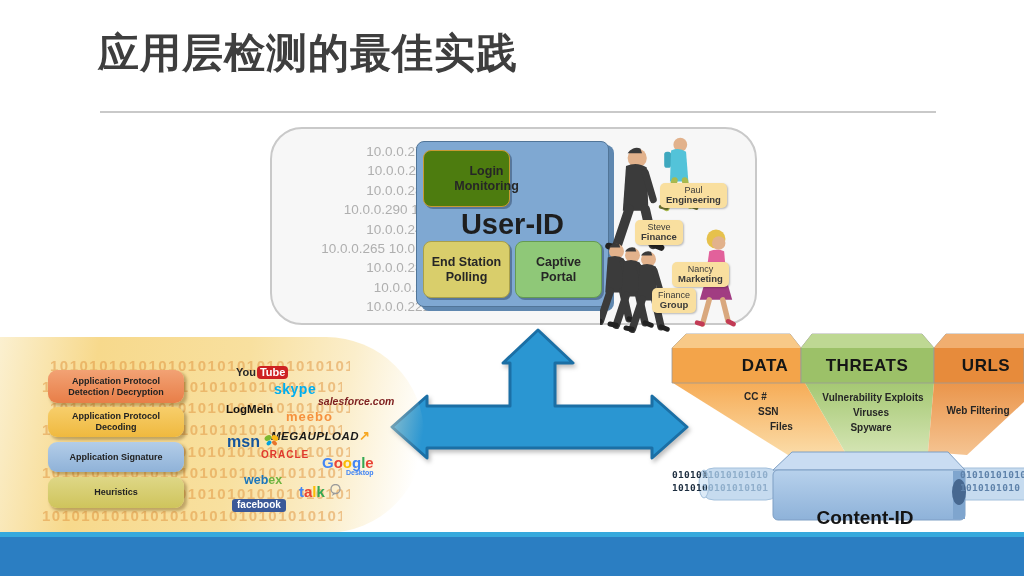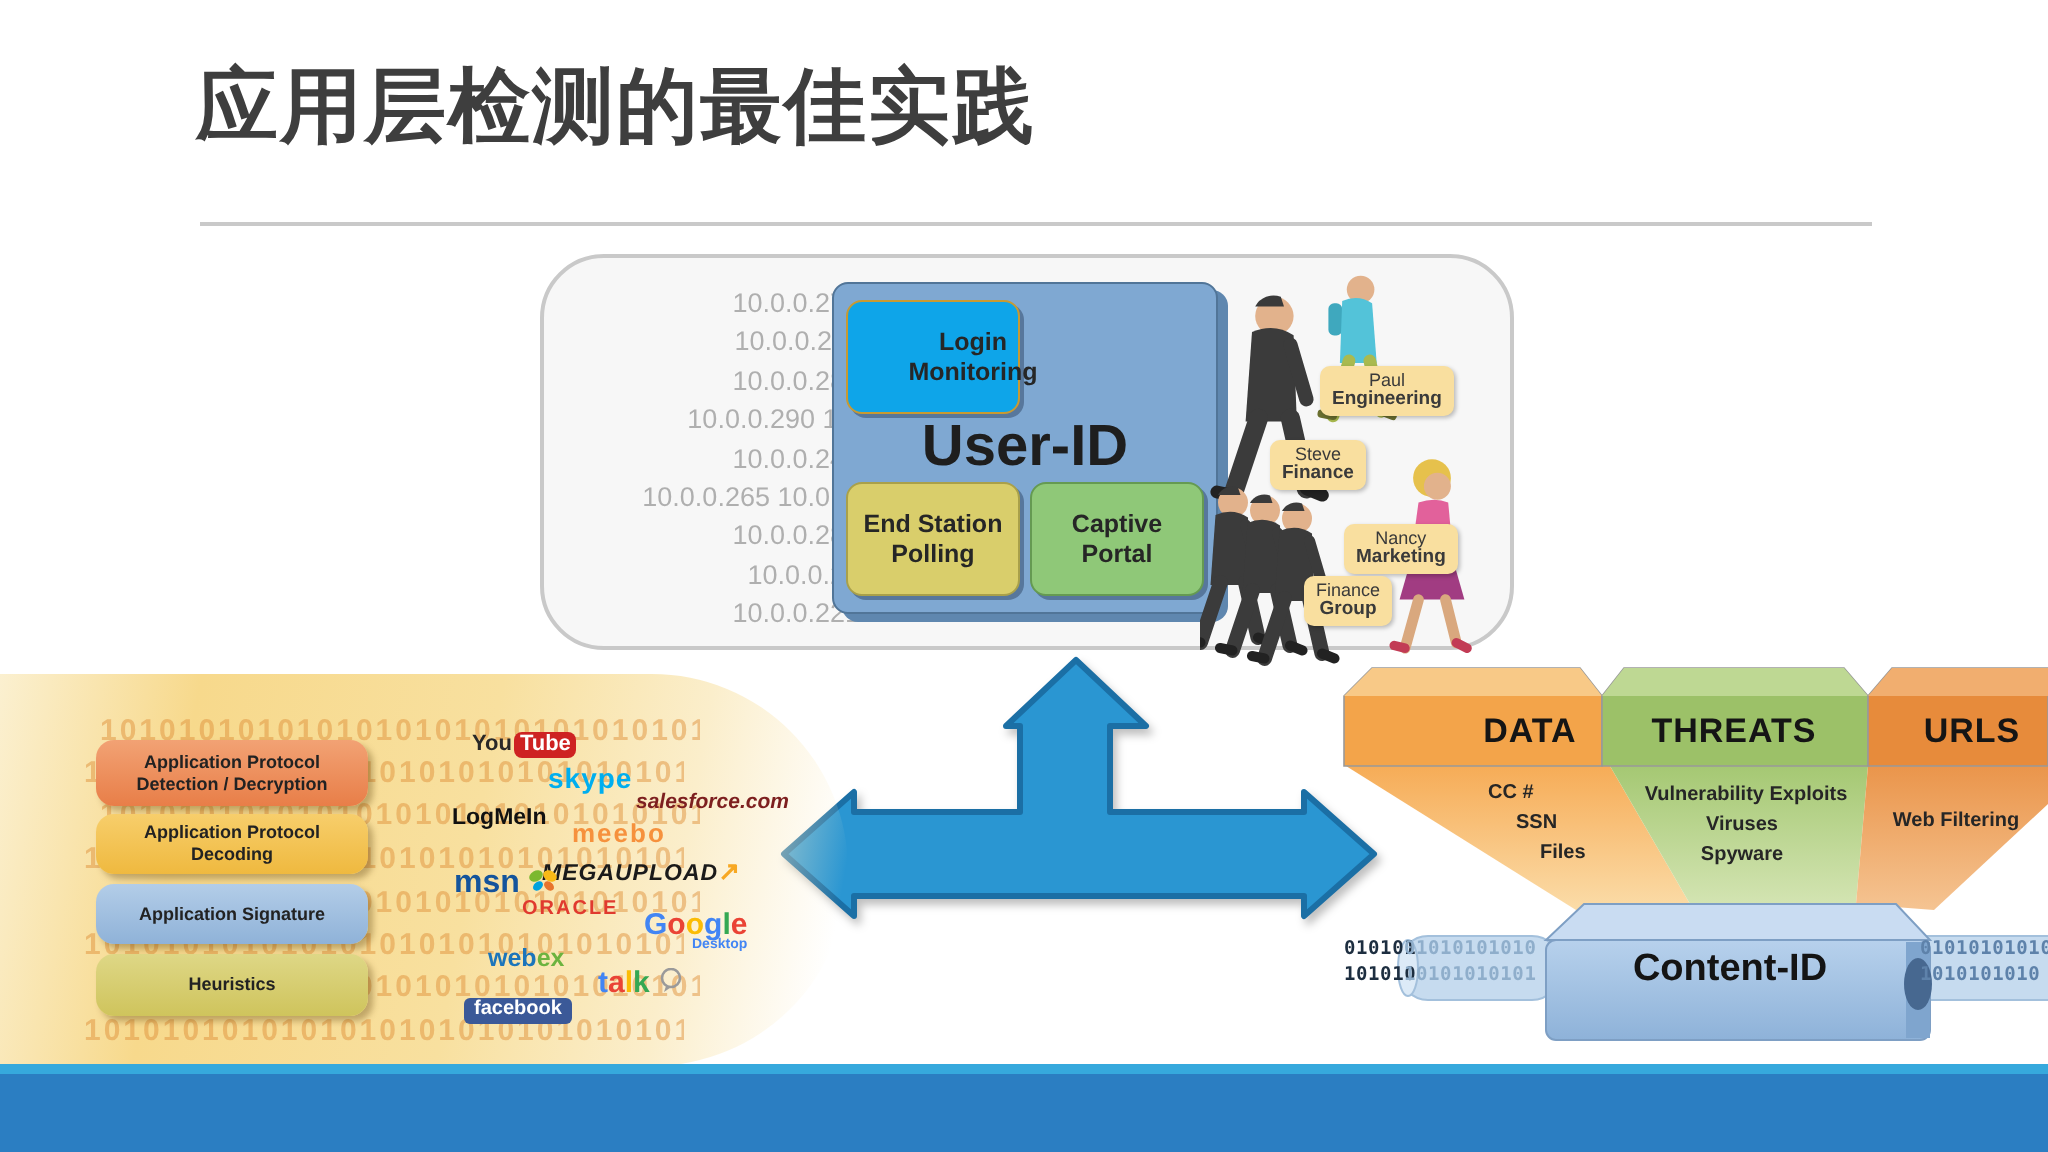--- a/index.html
+++ b/index.html
@@ -13,21 +13,21 @@
 
   
   .uid-panel{left:270px;top:127px;width:487px;height:198px;border:2px solid #C9C9C9;border-radius:32px;
              background:#F7F7F7;box-sizing:border-box;}
   .ip-col{left:280px;top:142px;width:150px;text-align:right;font-size:13.5px;line-height:19.4px;color:#AFAFAF;}
   .uid-box{left:416px;top:141px;width:193px;height:166px;background:#7FA8D2;border:1.5px solid #517598;
            border-radius:8px;box-shadow:5px 4px 0 #5F87AF;box-sizing:border-box;}
   .f-box{position:absolute;width:87px;height:57px;border-radius:8px;display:flex;align-items:center;
          justify-content:center;text-align:center;font-weight:bold;font-size:12.5px;color:#262626;
          line-height:1.15;box-shadow:2px 2px 0 rgba(40,60,90,.45);box-sizing:border-box;padding:0 4px;}
-  .fb-login{left:6px;top:8px;background:#0ea5e9;border:1px solid #C89A32;padding-left:44px;}
+  .fb-login{left:6px;top:8px;background:#4d7c0f;border:1px solid #C89A32;padding-left:44px;}
   .fb-role{right:6px;top:8px;background:#E9835A;border:1px solid #B5603C;}
   .fb-end{left:6px;bottom:8px;background:#D9CE6B;border:1px solid #A9A04A;}
   .fb-captive{right:6px;bottom:8px;background:#8FC878;border:1px solid #659A52;}
   .uid-title{position:absolute;left:0;right:0;top:50%;transform:translateY(-50%);text-align:center;
              font-size:29px;font-weight:bold;color:#1E1E1E;}
   .plabel{position:absolute;background:#F9DF9F;border-radius:5px;padding:2px 6px;font-size:9px;line-height:1.15;
           color:#3A3A3A;text-align:center;box-shadow:1px 1px 2px rgba(0,0,0,.25);white-space:nowrap;}
   .plabel b{display:block;font-size:9.5px;}
 
   
@@ -61,21 +61,21 @@
   .google{font-size:15px;font-weight:bold;}
   .g-sub{display:block;font-size:7px;font-weight:bold;color:#4285F4;margin:-1px 0 0 24px;}
   .webex-w{font-size:12.5px;font-weight:bold;color:#1B75BB;}
   .webex-e{font-size:12.5px;font-weight:bold;color:#6CB33F;}
   .talk{font-size:15px;font-weight:bold;}
   .facebook{background:#3B5998;color:#fff;font-weight:bold;font-size:10px;padding:1px 5px 2px;border-radius:3px;}
 
   
   .tab-label{position:absolute;font-weight:bold;font-size:17px;color:#151515;letter-spacing:.5px;text-align:center;}
   .fun-item{position:absolute;font-weight:bold;font-size:10px;color:#262626;}
-  .cid-label{left:780px;top:474px;width:170px;text-align:center;font-size:19px;font-weight:bold;color:#141414;}
+  .cid-label{left:780px;top:507px;width:170px;text-align:center;font-size:19px;font-weight:bold;color:#141414;}
   .bin{position:absolute;font-size:9.5px;font-weight:bold;letter-spacing:.3px;line-height:12.5px;
        font-family:"DejaVu Sans Mono",monospace;white-space:nowrap;}
   .bin-dark{color:#1D2E40;}
   .bin-light{color:#8FAECB;}
   .bin-mid{color:#5E82AA;}
 
   
   .strip{left:0;top:532px;width:1024px;height:5px;background:#36A9DD;}
   .bbar{left:0;top:537px;width:1024px;height:39px;background:#2B7EC2;}
 </style>

